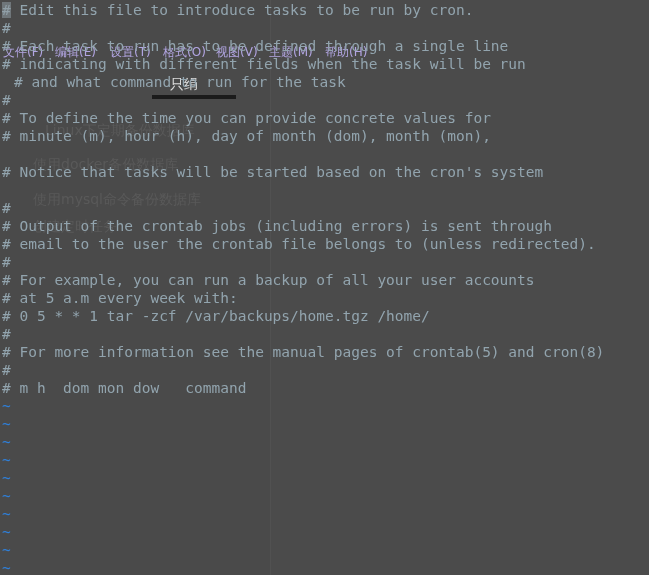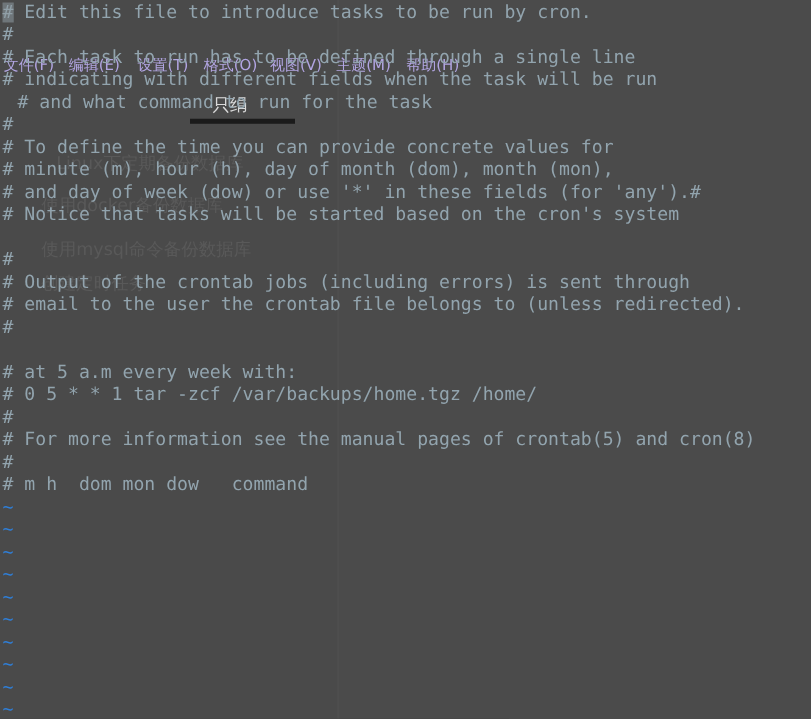--- a/index.html
+++ b/index.html
@@ -149,26 +149,26 @@
     <div id="cursor-block"></div>
 
     <div class="line comment" style="top:1px;"># Edit this file to introduce tasks to be run by cron.</div>
     <div class="line comment" style="top:19px;">#</div>
     <div class="line comment" style="top:37px;"># Each task to run has to be defined through a single line</div>
     <div class="line comment" style="top:55px;"># indicating with different fields when the task will be run</div>
     <div class="line comment" style="top:73px;margin-left:12px;"># and what command to run for the task</div>
     <div class="line comment" style="top:91px;">#</div>
     <div class="line comment" style="top:109px;"># To define the time you can provide concrete values for</div>
     <div class="line comment" style="top:127px;"># minute (m), hour (h), day of month (dom), month (mon),</div>
-    <div class="line comment" style="top:145px;"># and day of week (dow) or use '*' in these fields (for 'any').#</div>
     <div class="line comment" style="top:163px;"># Notice that tasks will be started based on the cron's system</div>
     <div class="line comment" style="top:199px;">#</div>
     <div class="line comment" style="top:217px;"># Output of the crontab jobs (including errors) is sent through</div>
     <div class="line comment" style="top:235px;"># email to the user the crontab file belongs to (unless redirected).</div>
     <div class="line comment" style="top:253px;">#</div>
+    <div class="line comment" style="top:271px;"># For example, you can run a backup of all your user accounts</div>
     <div class="line comment" style="top:289px;"># at 5 a.m every week with:</div>
     <div class="line comment" style="top:307px;"># 0 5 * * 1 tar -zcf /var/backups/home.tgz /home/</div>
     <div class="line comment" style="top:325px;">#</div>
     <div class="line comment" style="top:343px;"># For more information see the manual pages of crontab(5) and cron(8)</div>
     <div class="line comment" style="top:361px;">#</div>
     <div class="line comment" style="top:379px;"># m h  dom mon dow   command</div>
 
     <div class="tilde" style="top:397px;">~</div>
     <div class="tilde" style="top:415px;">~</div>
     <div class="tilde" style="top:433px;">~</div>

